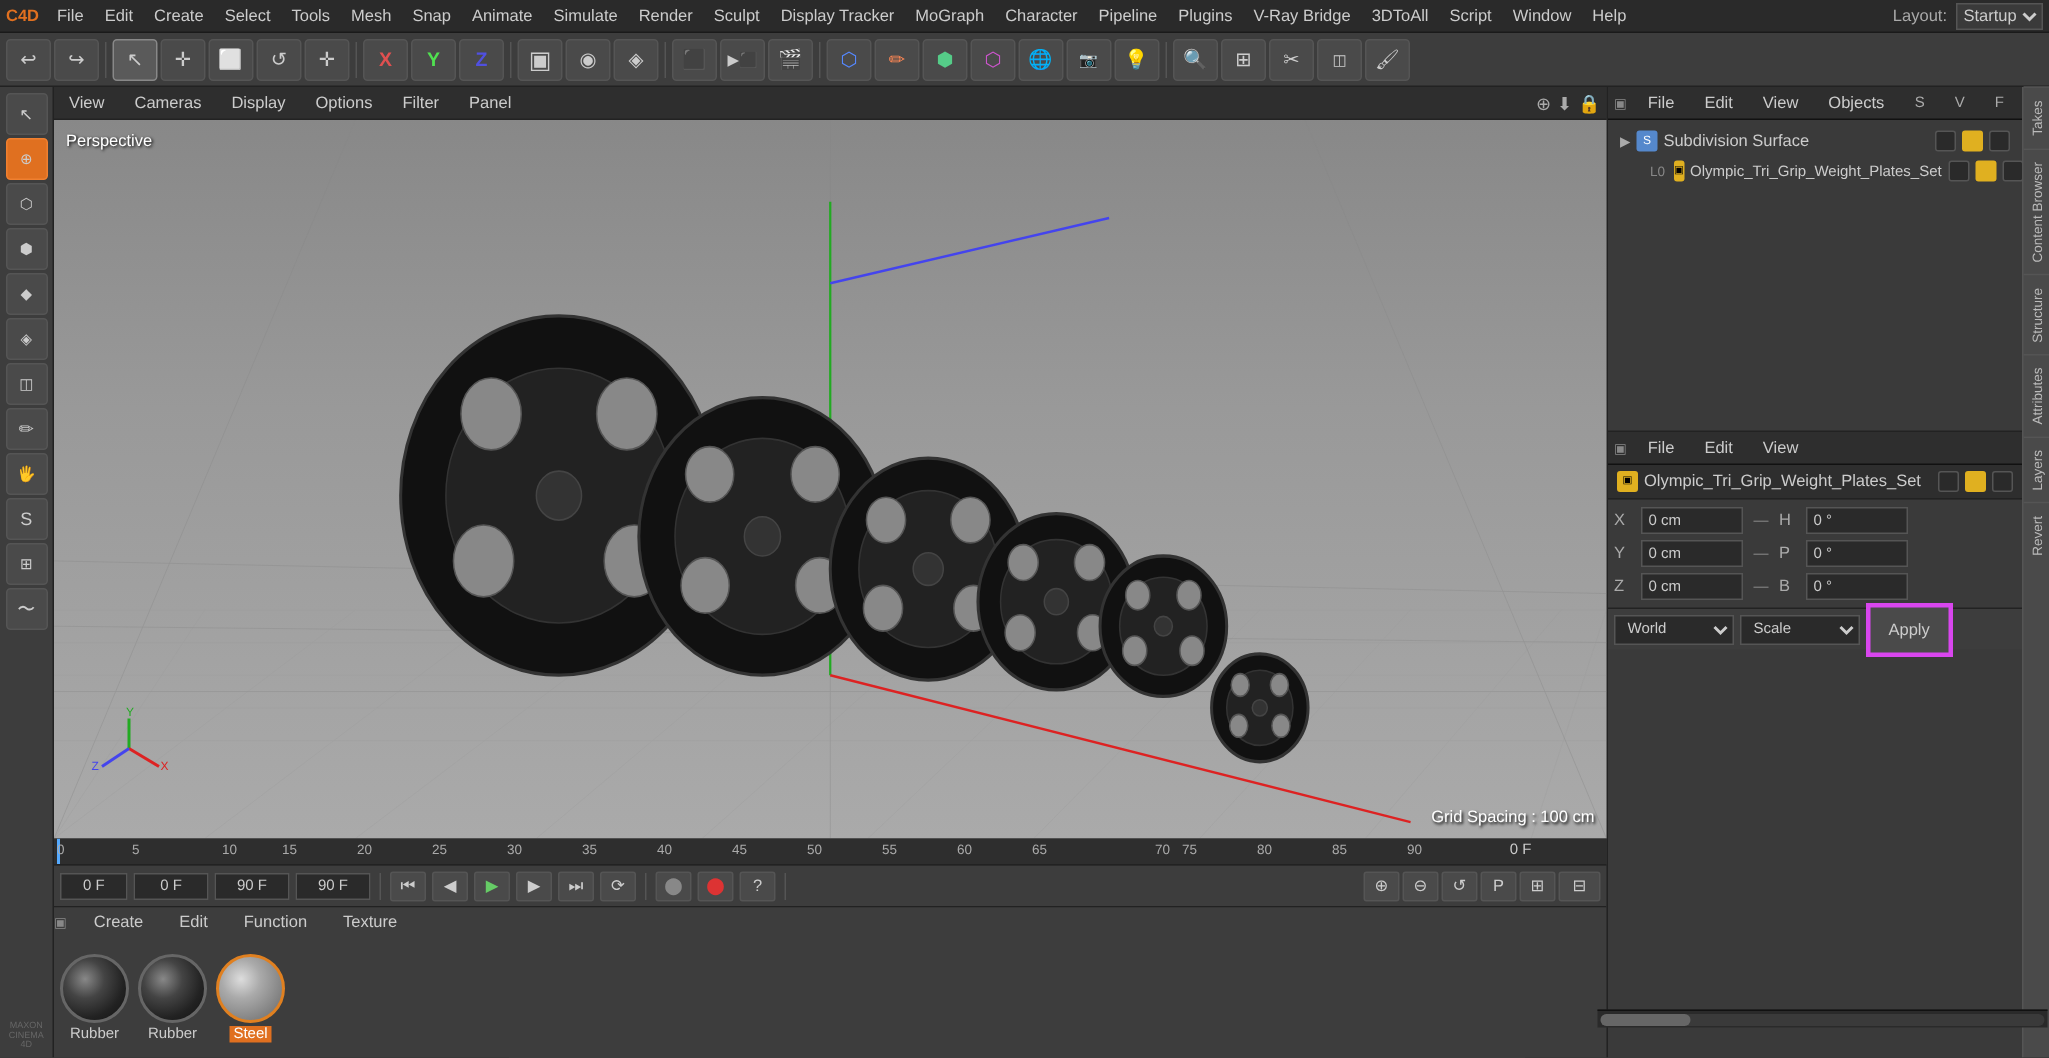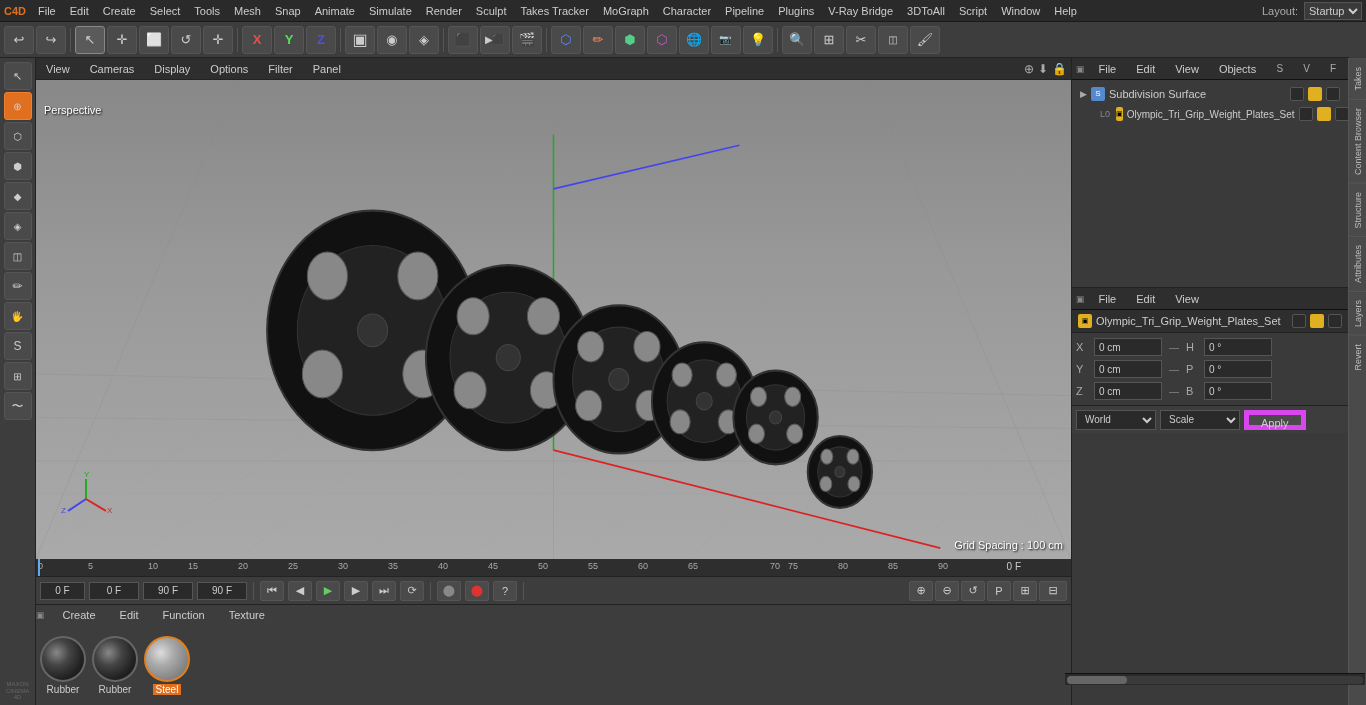--- a/index.html
+++ b/index.html
@@ -26,21 +26,21 @@
     
     #center-area { flex: 1; display: flex; flex-direction: column; background: #3a3a3a; }
 
     
     #viewport-header { display: flex; align-items: center; background: #2e2e2e; height: 22px; border-bottom: 1px solid #222; padding: 0 4px; gap: 8px; font-size: 11px; }
     .viewport-header-btn { padding: 2px 6px; cursor: pointer; color: #ccc; }
     .vp-icons { margin-left: auto; display: flex; gap: 4px; align-items: center; }
 
     
     #viewport { flex: 1; position: relative; background: linear-gradient(180deg, #888 0%, #999 40%, #aaa 100%); overflow: hidden; cursor: default; }
-    #viewport-label { position: absolute; top: 24px; left: 8px; color: #fff; font-size: 11px; text-shadow: 1px 1px 2px #000; }
+    #viewport-label { position: absolute; top: 8px; left: 8px; color: #fff; font-size: 11px; text-shadow: 1px 1px 2px #000; }
     #grid-spacing { position: absolute; bottom: 8px; right: 8px; color: #fff; font-size: 11px; text-shadow: 1px 1px 2px #000; }
     #timeline-ruler { height: 18px; background: #2e2e2e; border-bottom: 1px solid #222; position: relative; display: flex; align-items: center; overflow: hidden; }
     #timeline-controls { display: flex; align-items: center; background: #3d3d3d; height: 28px; border-bottom: 1px solid #222; padding: 0 4px; gap: 4px; }
     .tl-btn { width: 24px; height: 20px; background: #4a4a4a; border: 1px solid #555; border-radius: 2px; display: flex; align-items: center; justify-content: center; cursor: pointer; color: #ccc; font-size: 11px; }
     .tl-field { background: #2a2a2a; border: 1px solid #555; color: #ccc; font-size: 10px; width: 45px; height: 18px; text-align: center; }
     .tl-separator { width: 1px; height: 18px; background: #555; margin: 0 2px; }
     #mat-header { display: flex; align-items: center; gap: 12px; height: 20px; width: 100%; }
     .mat-header-btn { padding: 2px 6px; cursor: pointer; color: #ccc; font-size: 11px; }
     #mat-items { display: flex; gap: 6px; align-items: center; padding: 4px; }
     .mat-item { display: flex; flex-direction: column; align-items: center; gap: 2px; cursor: pointer; }
@@ -72,21 +72,21 @@
     
     #coord-row { display: flex; flex-direction: column; padding: 4px; gap: 2px; }
     .coord-line { display: flex; align-items: center; gap: 4px; height: 20px; }
     .coord-label { width: 14px; color: #aaa; font-size: 11px; }
     .coord-input { background: #2a2a2a; border: 1px solid #555; color: #ccc; font-size: 10px; width: 68px; height: 18px; padding: 0 4px; }
     .coord-sep { width: 16px; color: #888; font-size: 10px; text-align: center; }
 
     
     #transform-bar { display: flex; align-items: center; background: #3d3d3d; height: 28px; border-top: 1px solid #222; padding: 0 4px; gap: 4px; }
     .coord-select { background: #2a2a2a; border: 1px solid #555; color: #ccc; font-size: 10px; height: 20px; padding: 0 4px; width: 80px; }
-    .apply-btn { background: #4a4a4a; border: 5px solid #d946ef; color: #ccc; font-size: 11px; padding: 2px 12px; cursor: pointer; height: 20px; }
+    .apply-btn { background: #4a4a4a; border: 3px solid #d946ef; color: #ccc; font-size: 11px; padding: 2px 12px; cursor: pointer; height: 36px; }
 
     
     #vp-svg { position: absolute; top: 0; left: 0; width: 100%; height: 100%; }
 
     
     #axis-indicator { position: absolute; bottom: 30px; left: 20px; width: 60px; height: 60px; }
 
     
     #playhead { position: absolute; left: 2px; top: 0; width: 2px; height: 100%; background: #55aaff; }
 
@@ -116,21 +116,21 @@
   <span class="menu-item">Edit</span>
   <span class="menu-item">Create</span>
   <span class="menu-item">Select</span>
   <span class="menu-item">Tools</span>
   <span class="menu-item">Mesh</span>
   <span class="menu-item">Snap</span>
   <span class="menu-item">Animate</span>
   <span class="menu-item">Simulate</span>
   <span class="menu-item">Render</span>
   <span class="menu-item">Sculpt</span>
-  <span class="menu-item">Takes Tracker</span>
+  <span class="menu-item">Display Tracker</span>
   <span class="menu-item">MoGraph</span>
   <span class="menu-item">Character</span>
   <span class="menu-item">Pipeline</span>
   <span class="menu-item">Plugins</span>
   <span class="menu-item">V-Ray Bridge</span>
   <span class="menu-item">3DToAll</span>
   <span class="menu-item">Script</span>
   <span class="menu-item">Window</span>
   <span class="menu-item">Help</span>
   <span style="margin-left:auto;color:#aaa;font-size:11px;padding-right:4px;">Layout:</span>

